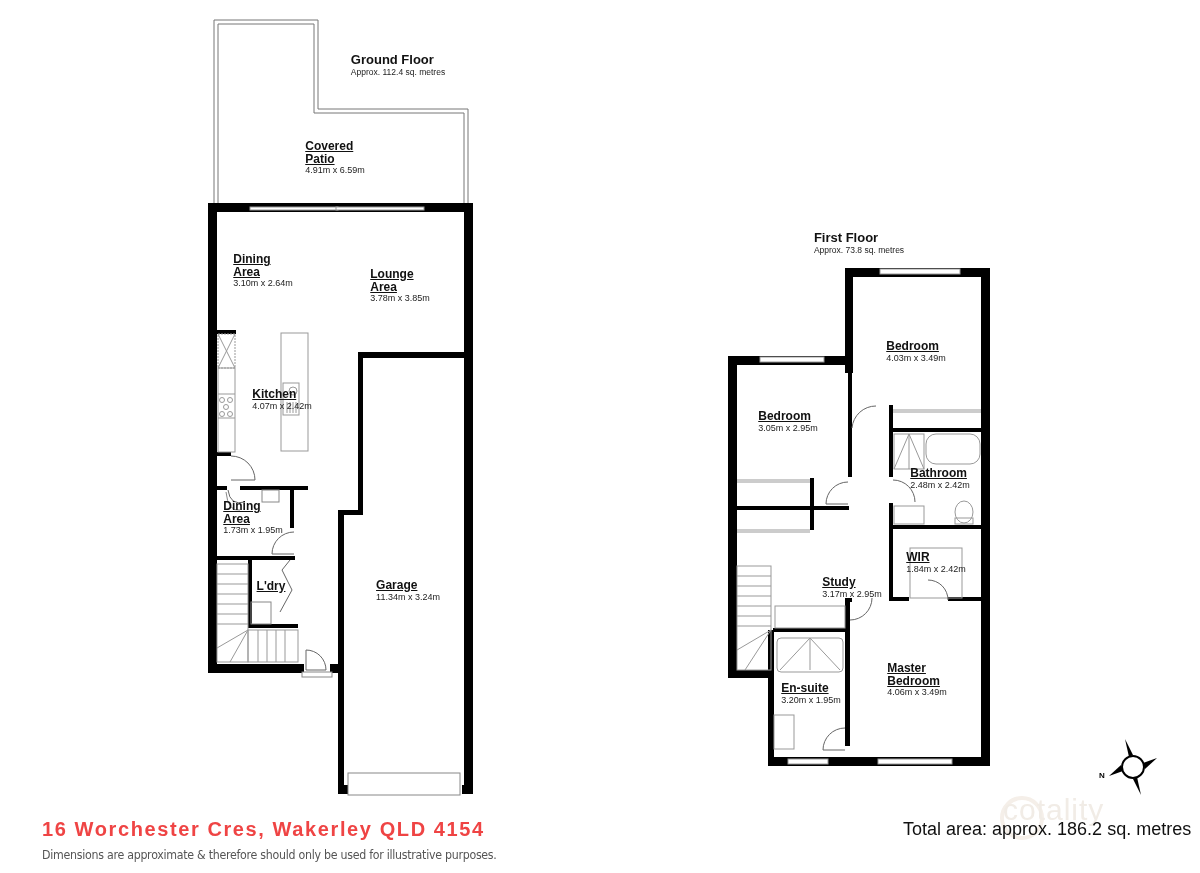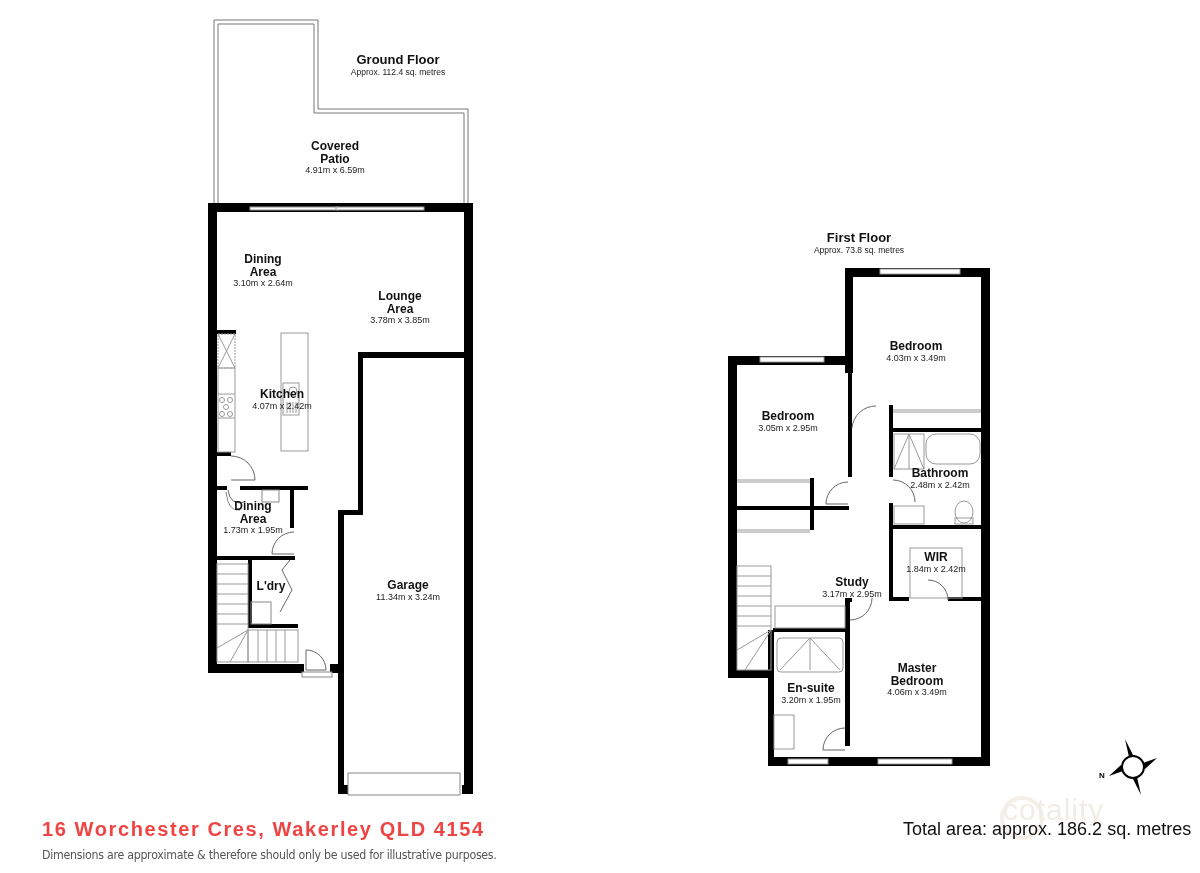--- a/index.html
+++ b/index.html
@@ -1,20 +1,20 @@
 <!DOCTYPE html>
 <html><head>
   <meta charset="utf-8">
   <style>
     html, body { margin: 0; padding: 0; background: #ffffff; }
     body { width: 1200px; height: 873px; position: relative; overflow: hidden;
            font-family: "Liberation Sans", sans-serif; color: #111; }
     .plan-svg { position: absolute; left: 0; top: 0; width: 1200px; height: 873px; }
-    .lbl { position: absolute; text-align: center; transform: translateX(-50%); white-space: nowrap; line-height: 1.05; }
-    .room-name { font-weight: bold; font-size: 12px; color: #111; display: block; }
+    .lbl { position: absolute; transform: translateX(-50%); white-space: nowrap; line-height: 1.05; }
+    .room-name { font-weight: bold; font-size: 12px; color: #111; display: block; text-decoration: underline; }
     .room-dim { font-size: 9px; color: #222; display: block; margin-top: 1px; }
     .floor-title { font-weight: bold; font-size: 13px; display: block; }
     .floor-area { font-size: 8.5px; display: block; margin-top: 1px; color: #222; }
     .address { position: absolute; left: 42px; top: 818px; font-weight: bold; font-size: 20px;
                letter-spacing: 1.6px; color: #ef4444; }
     .disclaimer { position: absolute; left: 42px; top: 848px; font-size: 12px; color: #555;
                   font-family: "DejaVu Sans", sans-serif; letter-spacing: -0.3px; transform: scaleX(0.92); transform-origin: left; }
     .total { position: absolute; left: 903px; top: 819px; font-size: 18px; color: #111; }
     .watermark { position: absolute; left: 1003px; top: 793px; font-size: 30px; color: #f1ece6; font-weight: normal; letter-spacing: 1px; }
     .watermark-circle { position: absolute; left: 1000px; top: 796px; width: 36px; height: 36px; border-radius: 50%; border: 4px solid #f5efe9; }
@@ -247,21 +247,21 @@
 <div class="lbl" style="left:335px; top:140px;">
   <span class="room-name">Covered</span>
   <span class="room-name">Patio</span>
   <span class="room-dim">4.91m x 6.59m</span>
 </div>
 <div class="lbl" style="left:263px; top:253px;">
   <span class="room-name">Dining</span>
   <span class="room-name">Area</span>
   <span class="room-dim">3.10m x 2.64m</span>
 </div>
-<div class="lbl" style="left:400px; top:268px;margin-top:22px;">
+<div class="lbl" style="left:400px; top:268px;">
   <span class="room-name">Lounge</span>
   <span class="room-name">Area</span>
   <span class="room-dim">3.78m x 3.85m</span>
 </div>
 <div class="lbl" style="left:265px; top:388px;padding-left:34px;">
   <span class="room-name">Kitchen</span>
   <span class="room-dim">4.07m x 2.42m</span>
 </div>
 <div class="lbl" style="left:253px; top:500px;">
   <span class="room-name">Dining</span>

